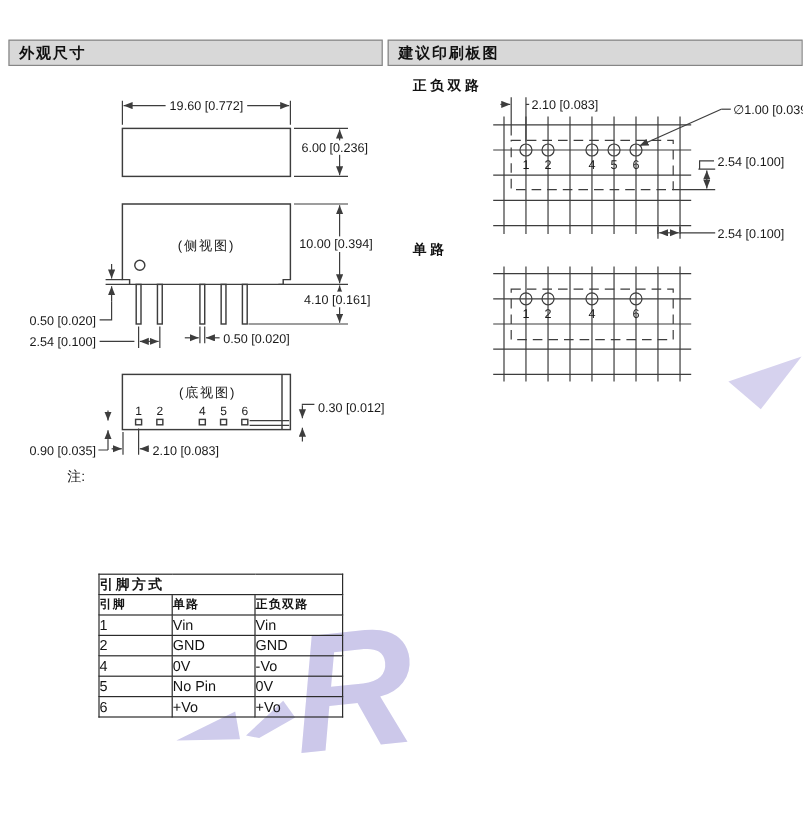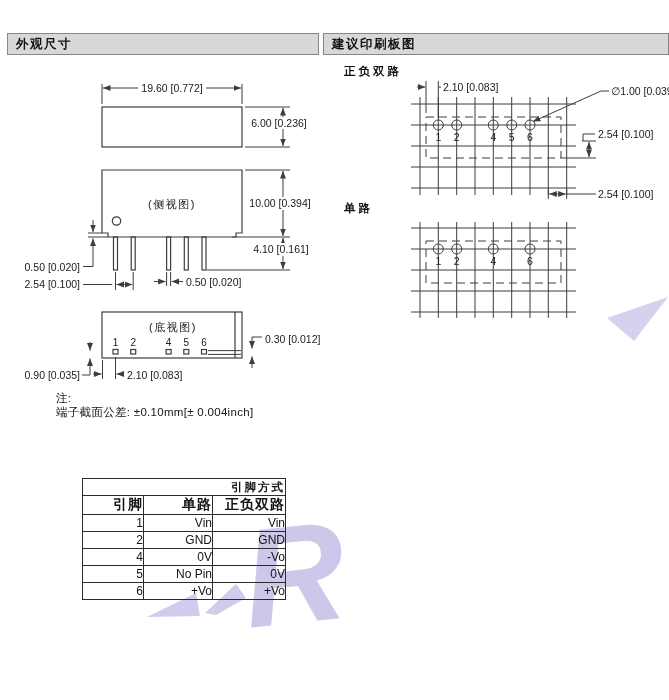--- a/index.html
+++ b/index.html
@@ -14,24 +14,24 @@
   .hdr-left{left:7px;width:312px;}
   .hdr-right{left:323px;width:346px;}
   .seclabel{position:absolute;font-weight:bold;font-size:11.5px;letter-spacing:3px;color:#111;}
   .lbl-dual{left:344px;top:64px;}
   .lbl-single{left:344px;top:201px;}
   .notes{position:absolute;left:56px;top:392px;font-size:11.5px;line-height:13.8px;
          letter-spacing:0.3px;color:#141414;}
   .notes div{white-space:pre;}
   table.pins{position:absolute;left:82px;top:478px;width:204px;border-collapse:collapse;
              table-layout:fixed;background:transparent;}
-  .pins td,.pins th{border:1px solid #2b2b2b;text-align:right;font-size:12px;height:17px;
+  .pins td,.pins th{border:1px solid #2b2b2b;text-align:left;font-size:12px;height:17px;
                     padding:0;color:#141414;background:transparent;margin-top:10px;}
   .pins tr.title td{font-weight:bold;font-size:11.5px;letter-spacing:2px;}
-  .pins tr.colhead th{font-weight:bold;font-size:14px;letter-spacing:1px;}
+  .pins tr.colhead th{font-weight:bold;font-size:10px;letter-spacing:1px;}
   .art text{fill:#1a1a1a;}
   .dim{font-size:10.5px;}
   .cap{font-size:11px;letter-spacing:1.5px;}
   .pn{font-size:10px;fill:#222222;}
   .pnb{font-size:10.5px;fill:#26418c;}
   .wmletter{font-size:140px;font-style:italic;font-weight:bold;}
 </style>
 </head>
 <body>
 
@@ -192,21 +192,20 @@
   </svg>
 
   <div class="hdr hdr-left">外观尺寸</div>
   <div class="hdr hdr-right">建议印刷板图</div>
 
   <div class="seclabel lbl-dual">正负双路</div>
   <div class="seclabel lbl-single">单路</div>
 
   <div class="notes">
     <div>注:</div>
-    <div>端子截面公差: ±0.10mm[± 0.004inch]</div>
   </div>
 
   <table class="pins">
     <colgroup>
         <col style="width:61px">
         <col style="width:69px">
         <col style="width:73px">
       </colgroup>
     <tbody>
         <tr class="title">

